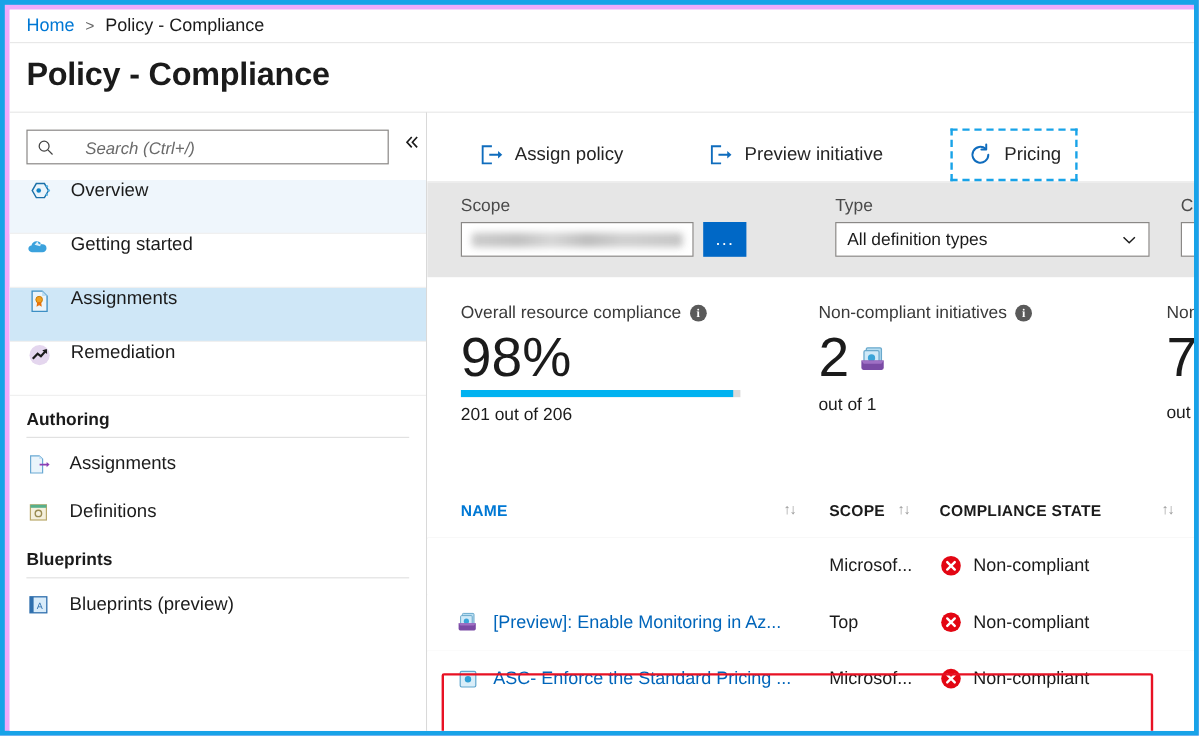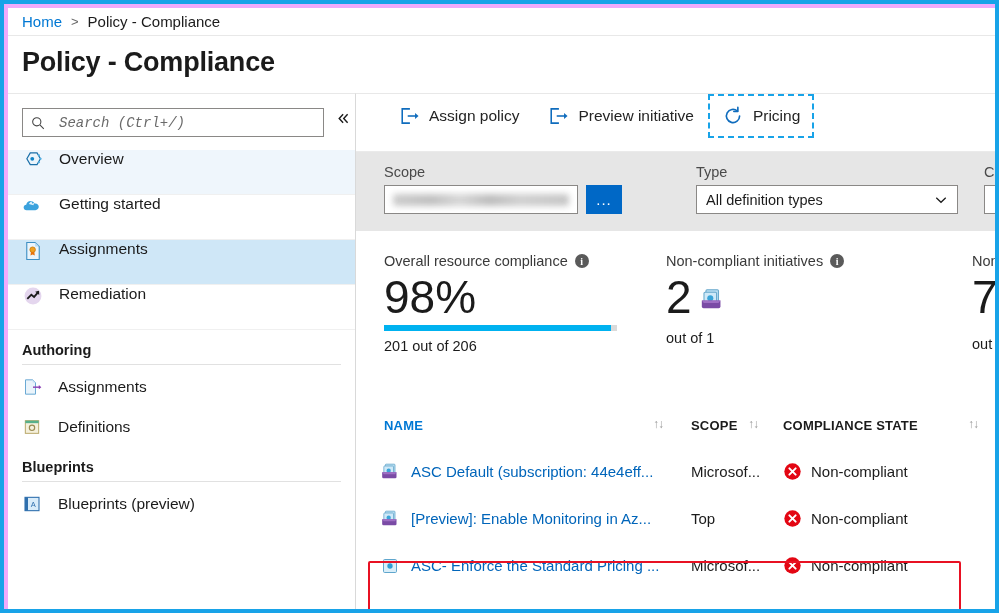--- a/index.html
+++ b/index.html
@@ -46,22 +46,22 @@
     border-right:1px solid #d9d9d9;box-sizing:border-box;
   }
   .searchrow{position:absolute;left:0;top:0;width:347px;height:56px;}
   .searchbox{
     position:absolute;left:14px;top:14px;width:302px;height:29px;
     border:1px solid #8a8886;background:#fff;box-sizing:border-box;
     display:flex;align-items:center;padding-left:8px;
   }
   .searchbox input{
     border:0;outline:0;flex:1;font-size:14px;color:#5d5d5d;
-    font-family:Liberation Mono, monospace;font-style:italic;
-    background:transparent;margin-left:12px;
+    font-family:Liberation Sans, sans-serif;font-style:italic;
+    background:transparent;margin-left:24px;
   }
   .searchbox input::placeholder{color:#6a6a6a;font-style:italic;opacity:1;}
   .collapse-btn{
     position:absolute;left:324px;top:13px;width:22px;height:22px;
     display:flex;align-items:center;justify-content:center;
     color:#1b1b1b;font-size:15px;cursor:pointer;
   }
 
   .navlist{position:absolute;left:0;top:56px;width:347px;}
   .navitem{
@@ -87,22 +87,22 @@
   .svgico{display:block;}
 
   
   .rightpane{
     position:absolute;left:348px;top:85px;width:643px;height:520px;
     background:#fff;border-top:1px solid #e8e8e8;box-sizing:border-box;overflow:hidden;
   }
 
   .toolbar{
     position:absolute;left:0;top:0;width:643px;height:58px;
-    background:#fff;display:flex;align-items:flex-start;padding-left:28px;
-    box-sizing:border-box;border-bottom:1px solid #eaeaea;
+    background:#fff;display:flex;align-items:flex-end;padding-left:28px;
+    box-sizing:border-box;border-bottom:1px solid #eaeaea;gap:42px;
   }
   .tbbtn{
     display:flex;align-items:center;height:44px;padding:0 12px;
     cursor:pointer;box-sizing:border-box;border:2px solid transparent;
   }
   .tbbtn .tb-ico{width:22px;height:22px;margin-right:9px;flex:0 0 22px;}
   .tbbtn .tb-lbl{font-size:15.5px;color:#242424;white-space:nowrap;}
   .tbbtn.focused{border:2px dashed #18a3e8;}
 
   .filterbar{
@@ -381,21 +381,21 @@
           <span>Overall resource compliance</span>
           <span class="infoico">i</span>
         </div>
         <div class="bignum">98%</div>
         <div class="pbar">
           <i id="pbar-fill" style="width: 97.5%; background: rgb(0, 178, 240);"></i>
         </div>
         <div class="subtxt">201 out of 206</div>
       </div>
 
-      <div class="metric" style="left:310px;">
+      <div class="metric" style="left:326px;">
         <div class="mh">
           <span>Non-compliant initiatives</span>
           <span class="infoico">i</span>
         </div>
         <div class="numrow">
           <div class="bignum">2</div>
           <span class="badgeico">
             <svg class="svgico" width="26" height="26" viewBox="0 0 24 24">
               <rect x="6.4" y="2.6" width="11.6" height="11" rx="1" fill="#b8def2" stroke="#6aa9cc" stroke-width="1"></rect>
               <rect x="4.6" y="4.8" width="11.6" height="11" rx="1" fill="#cfe9f8" stroke="#6aa9cc" stroke-width="1"></rect>
@@ -425,32 +425,20 @@
         <span class="sorticon" style="left:297px;top:16px;">↑↓</span>
 
         <span class="th" style="left:335px;top:17px;">SCOPE</span>
         <span class="sorticon" style="left:392px;top:16px;">↑↓</span>
 
         <span class="th" style="left:427px;top:17px;">COMPLIANCE STATE</span>
         <span class="sorticon" style="left:612px;top:16px;">↑↓</span>
       </div>
 
       <div class="trow" style="top:47px;">
-        <span class="cell-name">
-          <span class="ricon">
-            <svg class="svgico" width="20" height="20" viewBox="0 0 24 24">
-              <rect x="6.4" y="2.6" width="11.6" height="11" rx="1" fill="#b8def2" stroke="#6aa9cc" stroke-width="1"></rect>
-              <rect x="4.6" y="4.8" width="11.6" height="11" rx="1" fill="#cfe9f8" stroke="#6aa9cc" stroke-width="1"></rect>
-              <circle cx="10.4" cy="10.4" r="2.6" fill="#3aa4d8"></circle>
-              <path d="M2.6 12.4h17.2v5.6a1.6 1.6 0 0 1-1.6 1.6H4.2a1.6 1.6 0 0 1-1.6-1.6z" fill="#7a4ba5"></path>
-              <path d="M2.6 12.4h17.2l-1.8 2.4H4.4z" fill="#9f6fc4"></path>
-            </svg>
-          </span>
-          <span class="rlink">ASC Default (subscription: 44e4eff...</span>
-        </span>
         <span class="cell-scope">Microsof...</span>
         <span class="cell-state">
           <span class="sico">
             <svg class="svgico" width="19" height="19" viewBox="0 0 20 20">
               <circle cx="10" cy="10" r="8.6" fill="#e30613"></circle>
               <path d="M6.7 6.7l6.6 6.6M13.3 6.7l-6.6 6.6" stroke="#fff" stroke-width="2.1" stroke-linecap="round"></path>
             </svg>
           </span>
           <span class="slbl">Non-compliant</span>
         </span>

